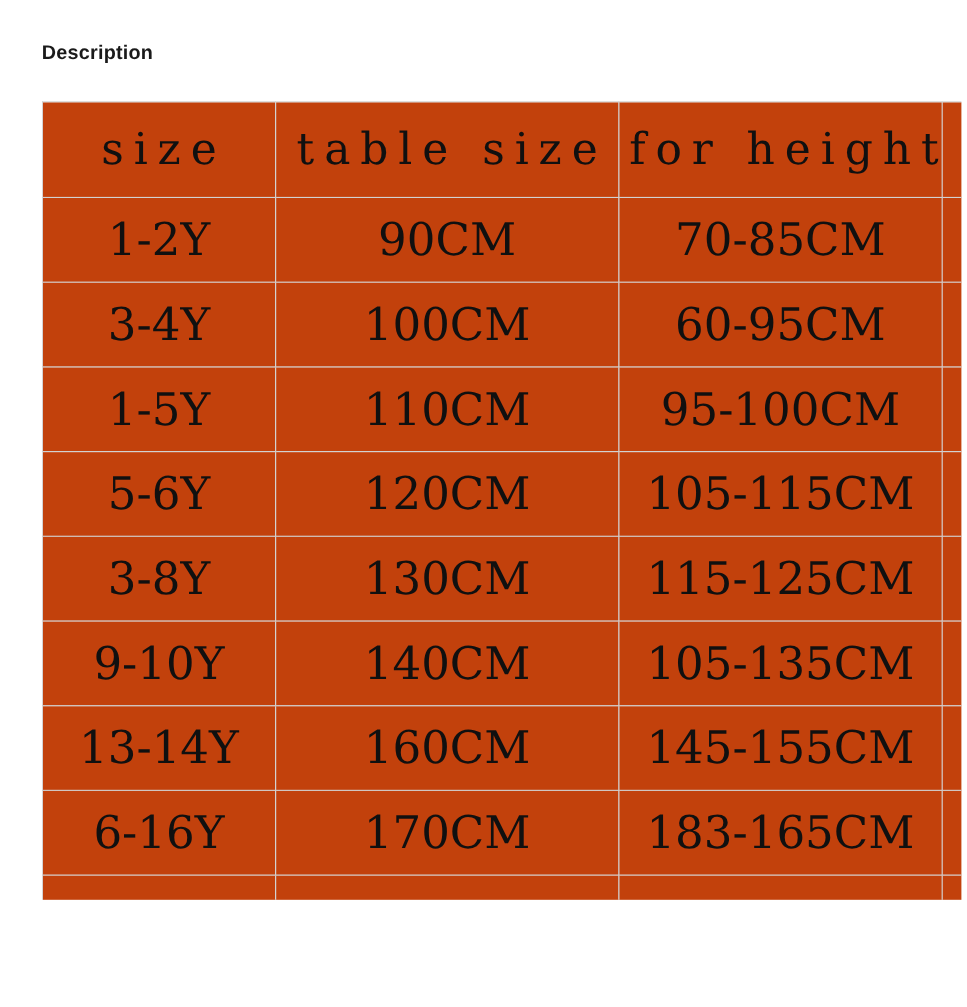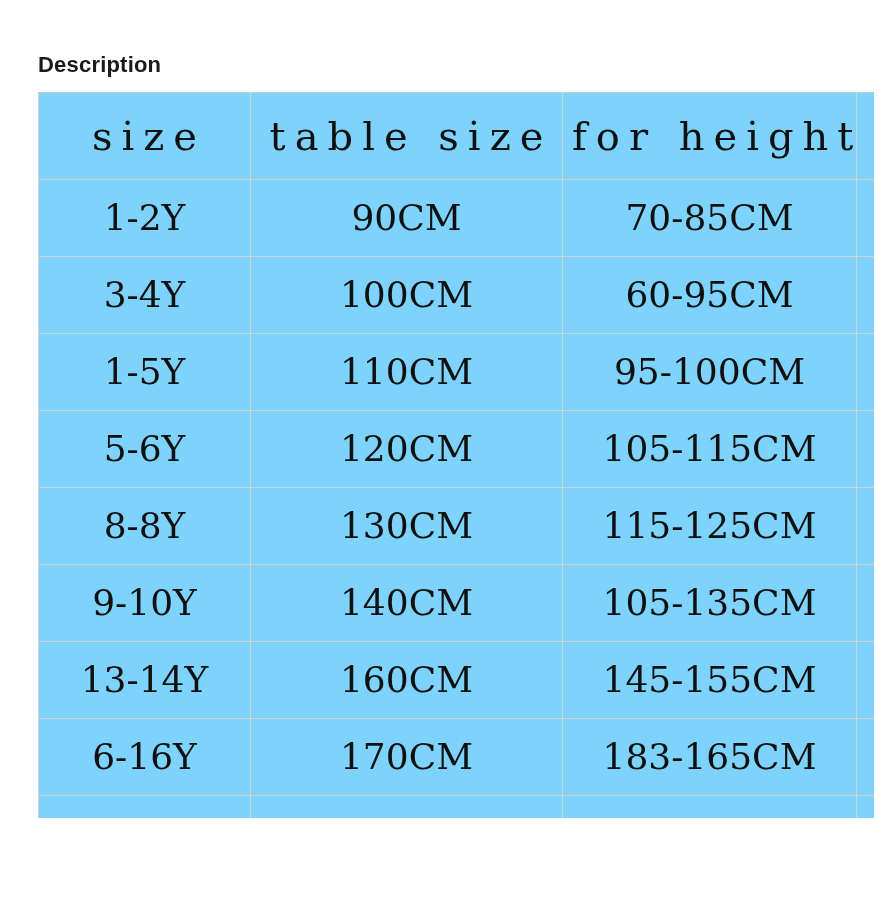--- a/index.html
+++ b/index.html
@@ -17,22 +17,22 @@
   }
   .page {
     position: relative;
     width: 879px;
     height: 915px;
     box-sizing: border-box;
   }
   .section-heading {
     position: absolute;
     left: 38px;
-    top: 52px;
-    font-size: 22px;
+    top: 38px;
+    font-size: 18px;
     font-weight: bold;
     letter-spacing: 0.2px;
     color: #1a1a1a;
     font-family: "Liberation Sans", sans-serif;
   }
   .table-wrap {
     position: absolute;
     left: 38px;
     top: 92px;
     width: 836px;
@@ -52,33 +52,33 @@
   table.size-table col.c4 { width: 18px; }
 
   table.size-table td,
   table.size-table th {
     border: 1px solid #d2d2d2;
     border-top-color: #c9c9c9;
     text-align: center;
     vertical-align: middle;
     font-weight: normal;
     padding: 0;
-    background: #7dd3fc;
+    background: #c2410c;
     white-space: nowrap;
   }
   table.size-table tr.head-row th {
     height: 86px;
     font-size: 40px;
     letter-spacing: 9px;
     text-indent: 9px;
     font-family: "DejaVu Serif", serif;
   }
   table.size-table tr.data-row td {
     height: 76px;
-    font-size: 36px;
+    font-size: 41px;
     letter-spacing: 0px;
     font-family: "DejaVu Serif", serif;
   }
   table.size-table td.spacer-col,
   table.size-table th.spacer-col {
     border-right: none;
   }
   table.size-table tr.tail-row td {
     height: 22px;
     border-bottom: none;
@@ -165,21 +165,21 @@
           <td>
               <span class="cell-text">120CM</span>
             </td>
           <td>
               <span class="cell-text">105-115CM</span>
             </td>
           <td class="spacer-col"></td>
         </tr>
         <tr class="data-row">
           <td>
-              <span class="cell-text">8-8Y</span>
+              <span class="cell-text">3-8Y</span>
             </td>
           <td>
               <span class="cell-text">130CM</span>
             </td>
           <td>
               <span class="cell-text">115-125CM</span>
             </td>
           <td class="spacer-col"></td>
         </tr>
         <tr class="data-row">

